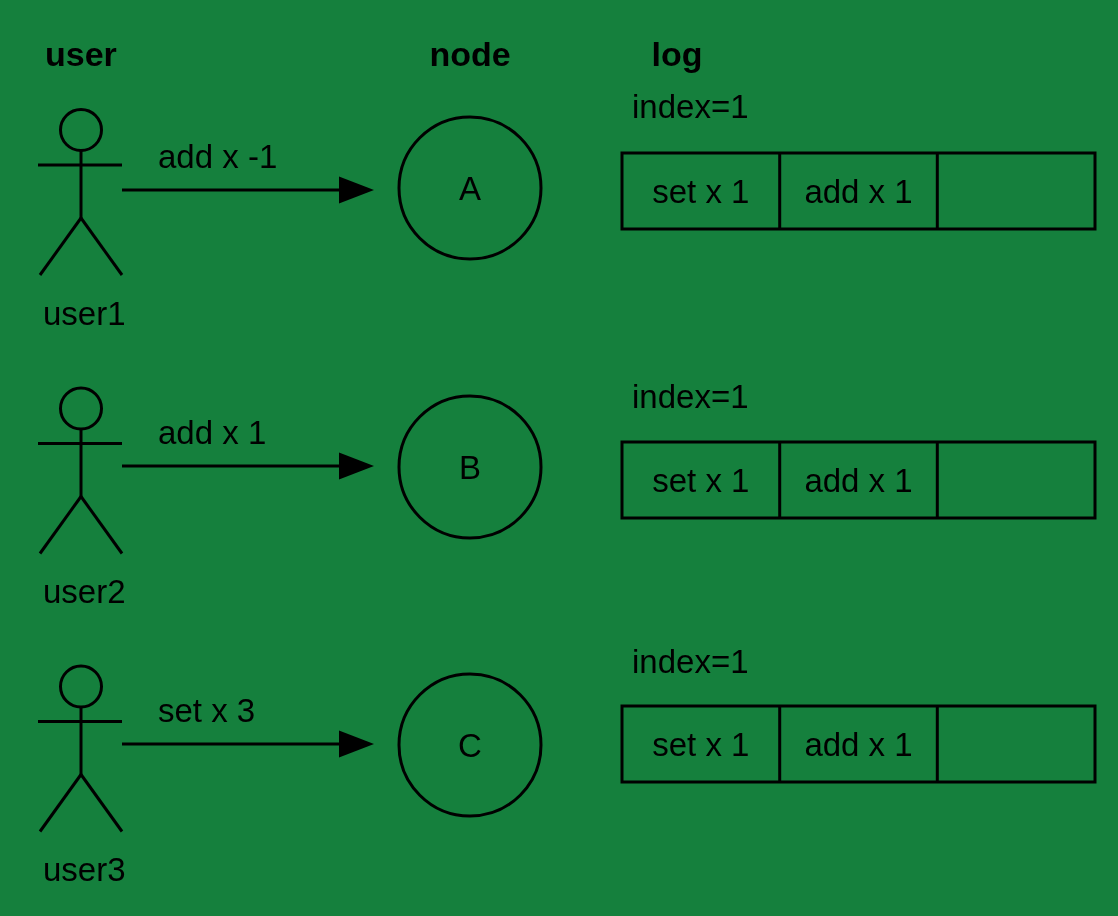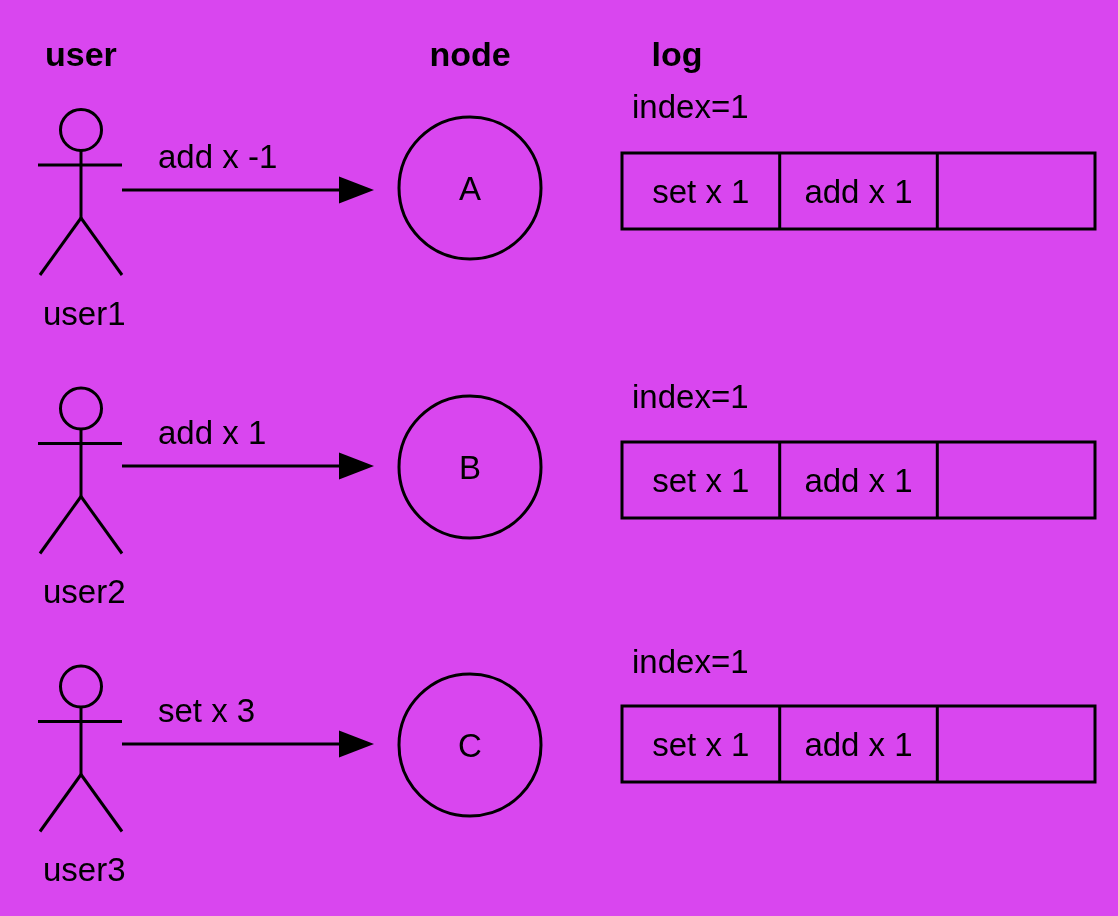--- a/index.html
+++ b/index.html
@@ -3,21 +3,21 @@
 <meta charset="utf-8">
 <style>
   html, body {
     margin: 0;
     padding: 0;
     background: #ffffff;
   }
   .canvas-wrap {
     width: 1118px;
     height: 916px;
-    background: #d946ef;
+    background: #15803d;
     position: relative;
     overflow: hidden;
   }
   svg text {
     font-family: "Liberation Sans", sans-serif;
     font-size: 33px;
     fill: #000000;
   }
   svg text.hdr {
     font-weight: bold;

